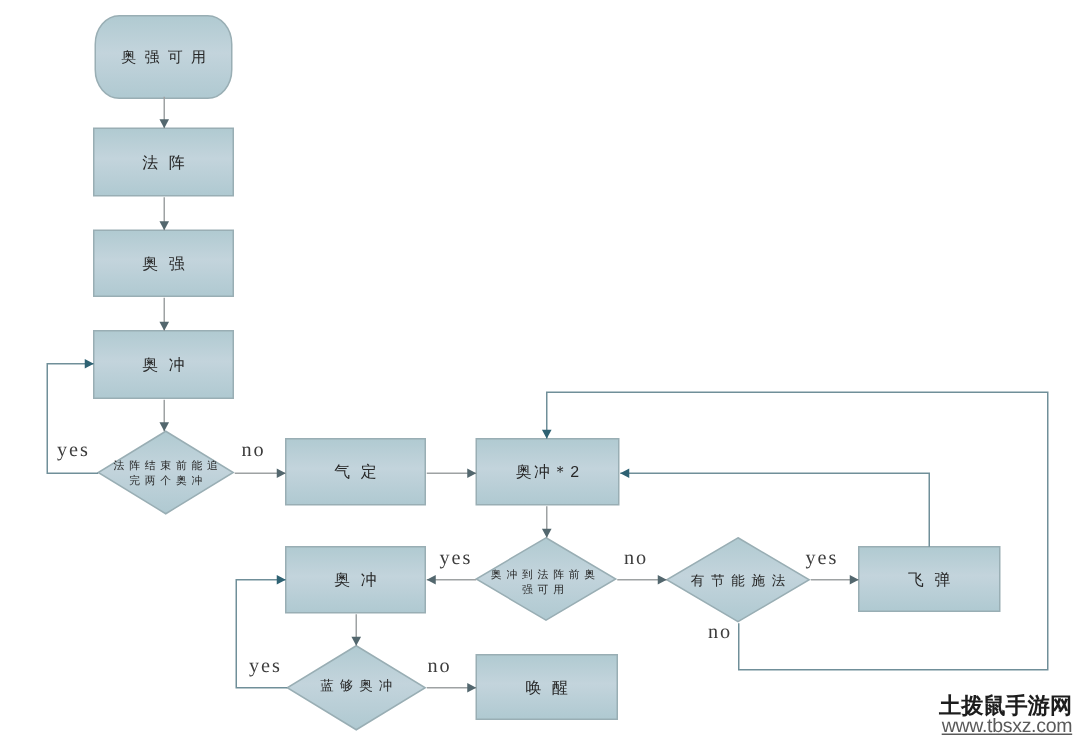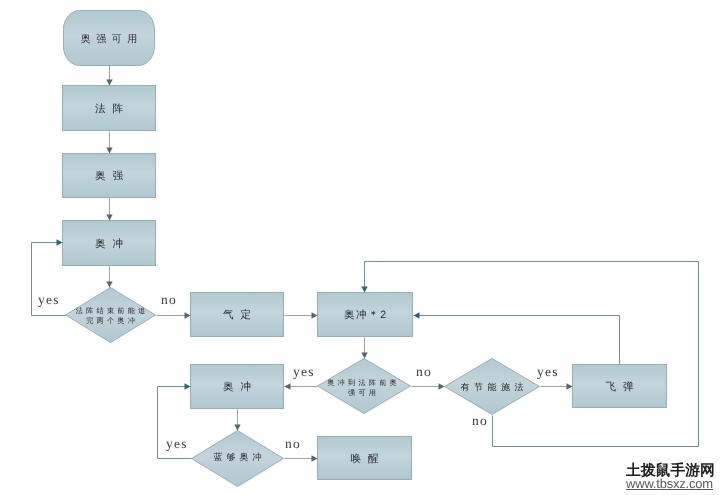--- a/index.html
+++ b/index.html
@@ -4,21 +4,21 @@
 <title>flowchart</title>
 <style>
   html,body{margin:0;padding:0;}
   body{width:721px;height:495px;background:#ffffff;overflow:hidden;
        -webkit-font-smoothing:antialiased;text-rendering:geometricPrecision;
        font-family:"Liberation Sans",sans-serif;}
   #stage{position:relative;width:721px;height:495px;}
   svg{display:block;}
   .lbl{font-family:"Liberation Serif",serif;font-size:13.5px;fill:#3d3d3d;letter-spacing:1.3px;}
   .nodetext{fill:#262626;font-family:"Liberation Sans",sans-serif;}
-  #watermark{position:absolute;left:626px;top:464px;text-align:left;white-space:nowrap;}
+  #watermark{position:absolute;left:626px;top:464px;text-align:right;white-space:nowrap;}
   #wm-title{font-family:"Liberation Sans",sans-serif;font-size:14.8px;font-weight:bold;
             color:#1d1d1d;line-height:15px;height:15px;}
   #wm-url{font-family:"Liberation Sans",sans-serif;font-size:13px;color:#5a5a5a;
           line-height:13px;margin-top:-2px;letter-spacing:-0.2px;text-decoration:underline;}
 </style>
 </head>
 <body>
 
 <div id="stage">
   <svg id="chart" width="721" height="495" viewBox="0 0 721 495">

